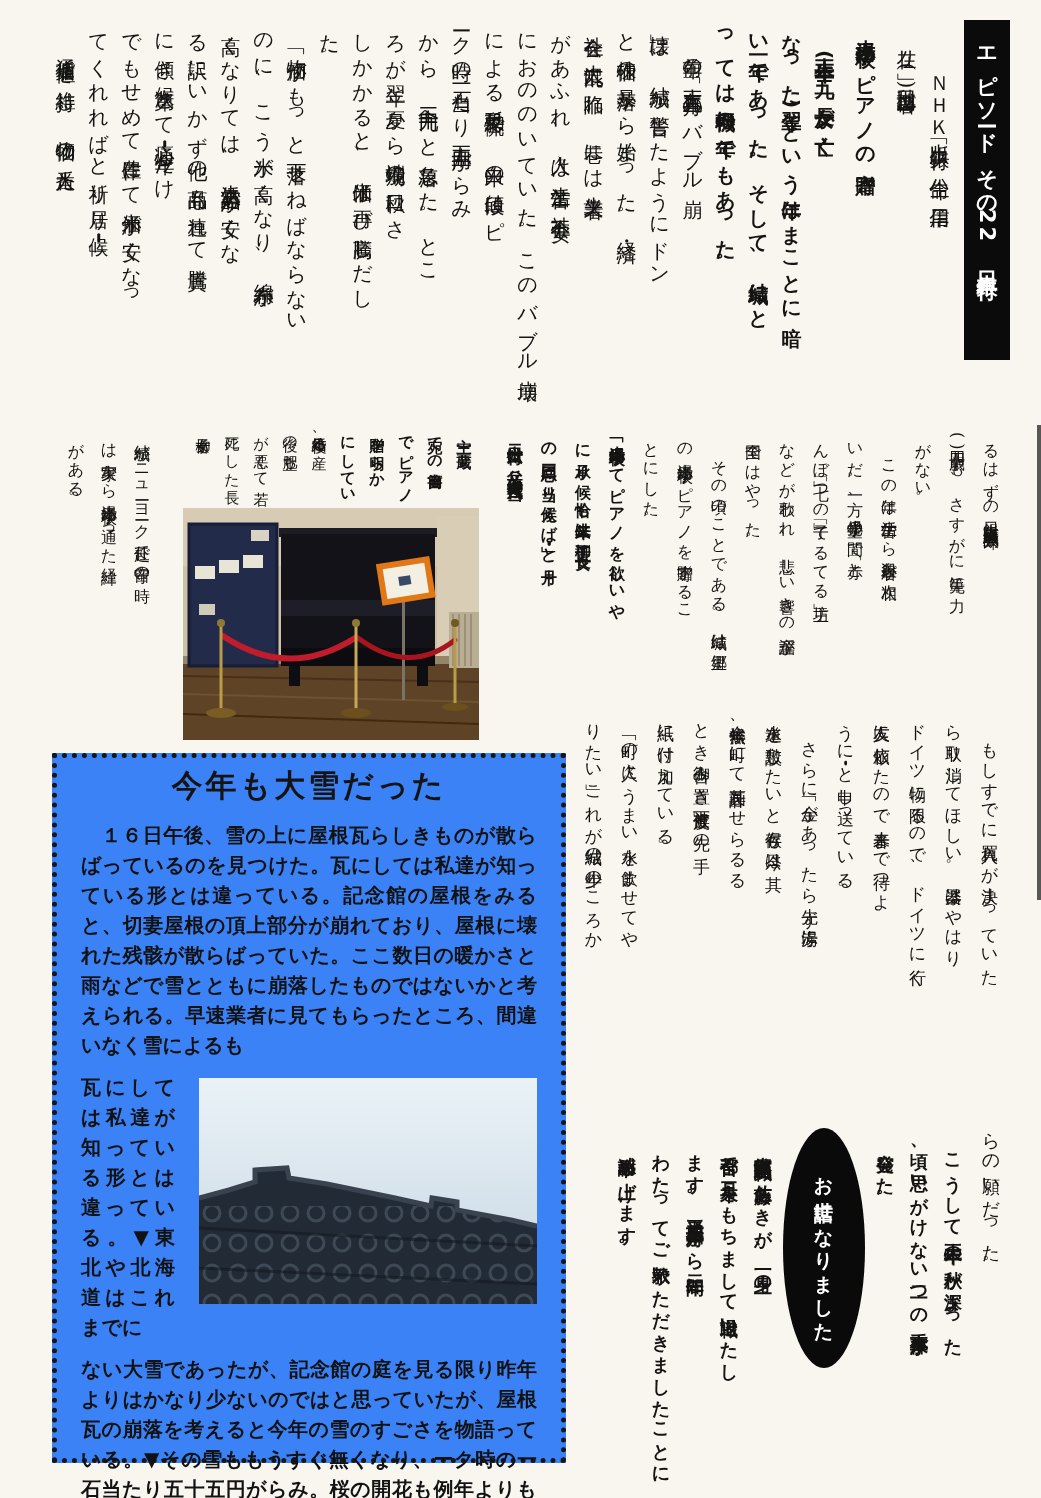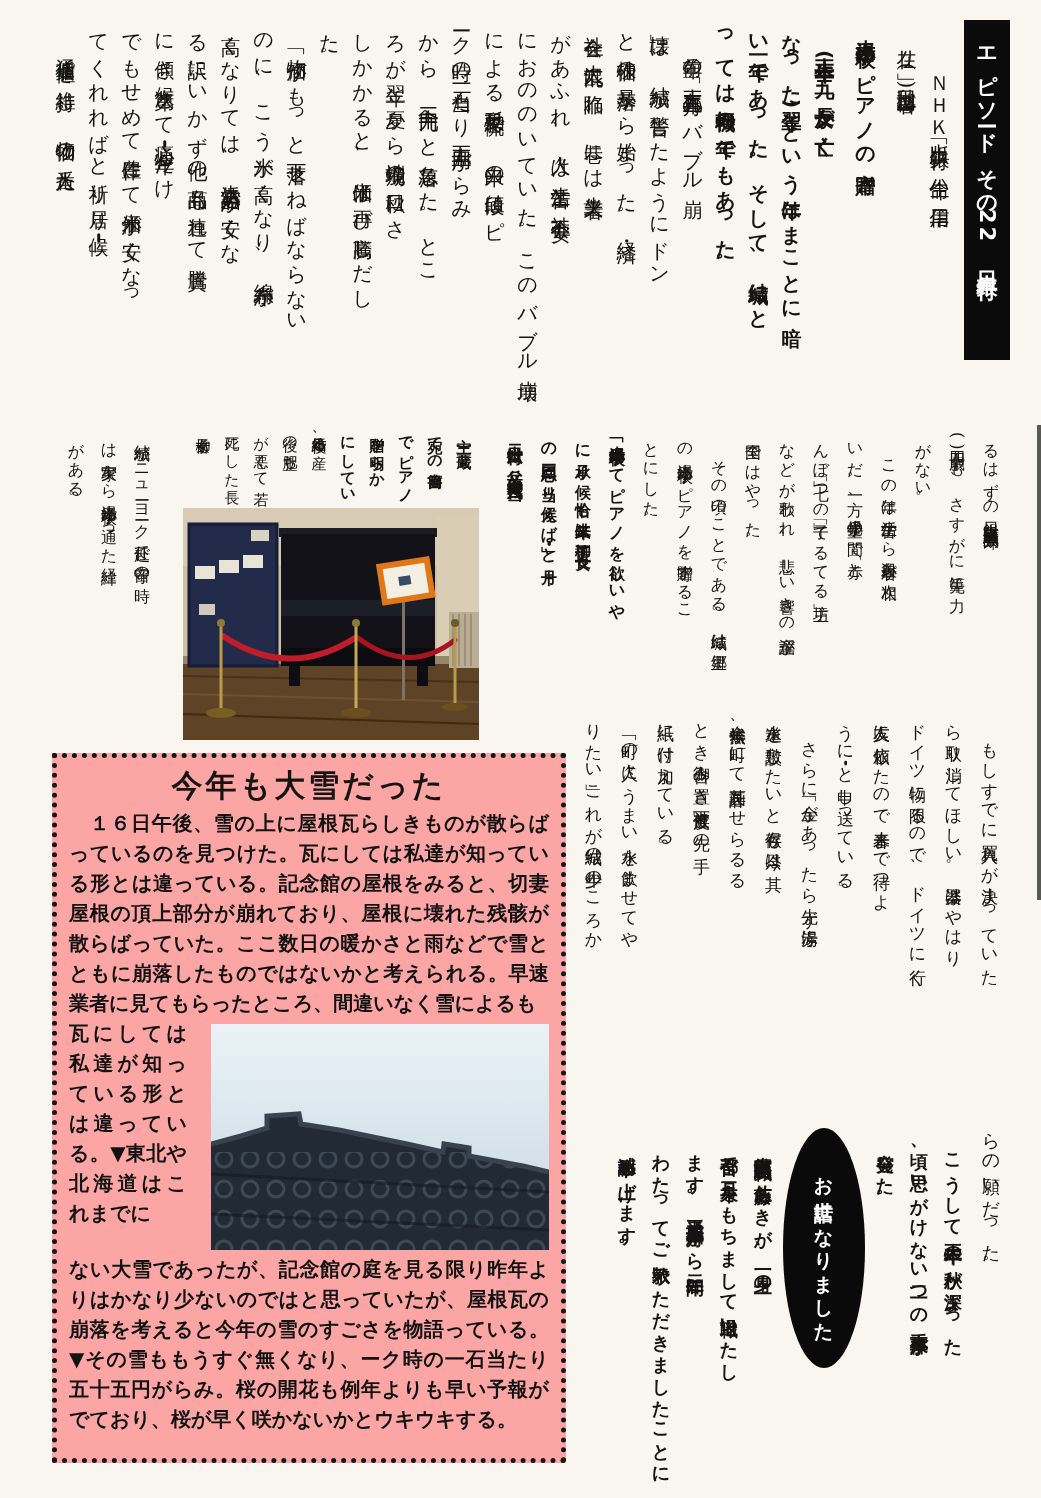--- a/index.html
+++ b/index.html
@@ -32,25 +32,25 @@
 
   .photo{display:block;}
   .piano-wrap{position:absolute;left:183px;top:508px;width:296px;height:232px;}
 
   
   .b3{left:572px;top:712px;width:436px;height:312px;}
   .b3 .col{font-size:17px;width:36px;line-height:36px;letter-spacing:1px;}
 
   
   .snow-box{position:absolute;left:52px;top:753px;width:514px;height:710px;box-sizing:border-box;
-    border:5px dotted #161616;padding:4px 12px 6px 12px;background:#fca5a5;}
+    border:5px dotted #161616;padding:4px 12px 6px 12px;background:#3b82f6;}
   .box-title{font-family:"DejaVu Sans","Liberation Sans",sans-serif;font-weight:700;
     font-size:31px;line-height:46px;text-align:center;letter-spacing:3px;}
   .box-text{font-family:"DejaVu Sans","Liberation Sans",sans-serif;font-weight:700;
-    font-size:20px;line-height:30px;text-align:justify;margin:0;color:#121212;}
+    font-size:20px;line-height:30px;text-align:justify;margin:12px;color:#121212;}
   .box-mid{clear:none;}
   .roof-svg{float:right;width:338px;height:226px;margin:6px 0 4px 24px;}
   .box-last{clear:both;}
 
   
   .b4{left:572px;top:1116px;width:436px;height:382px;}
   .b4 .col{font-size:18px;width:34px;line-height:34px;letter-spacing:1.5px;}
   .b4 .intro{width:38px;margin-top:4px;}
   .b4 .lead p{margin-top:24px;}
   .b4 .notice p{margin-top:26px;}

